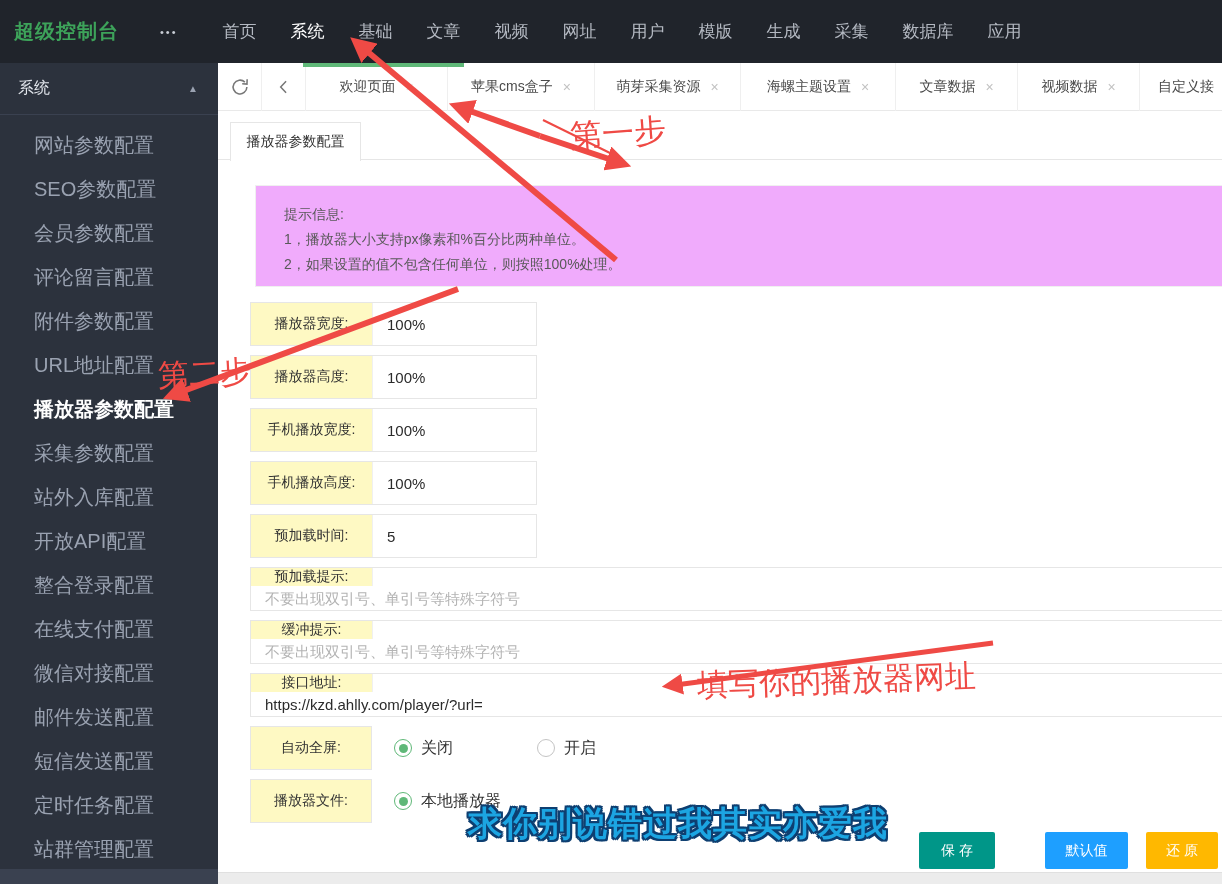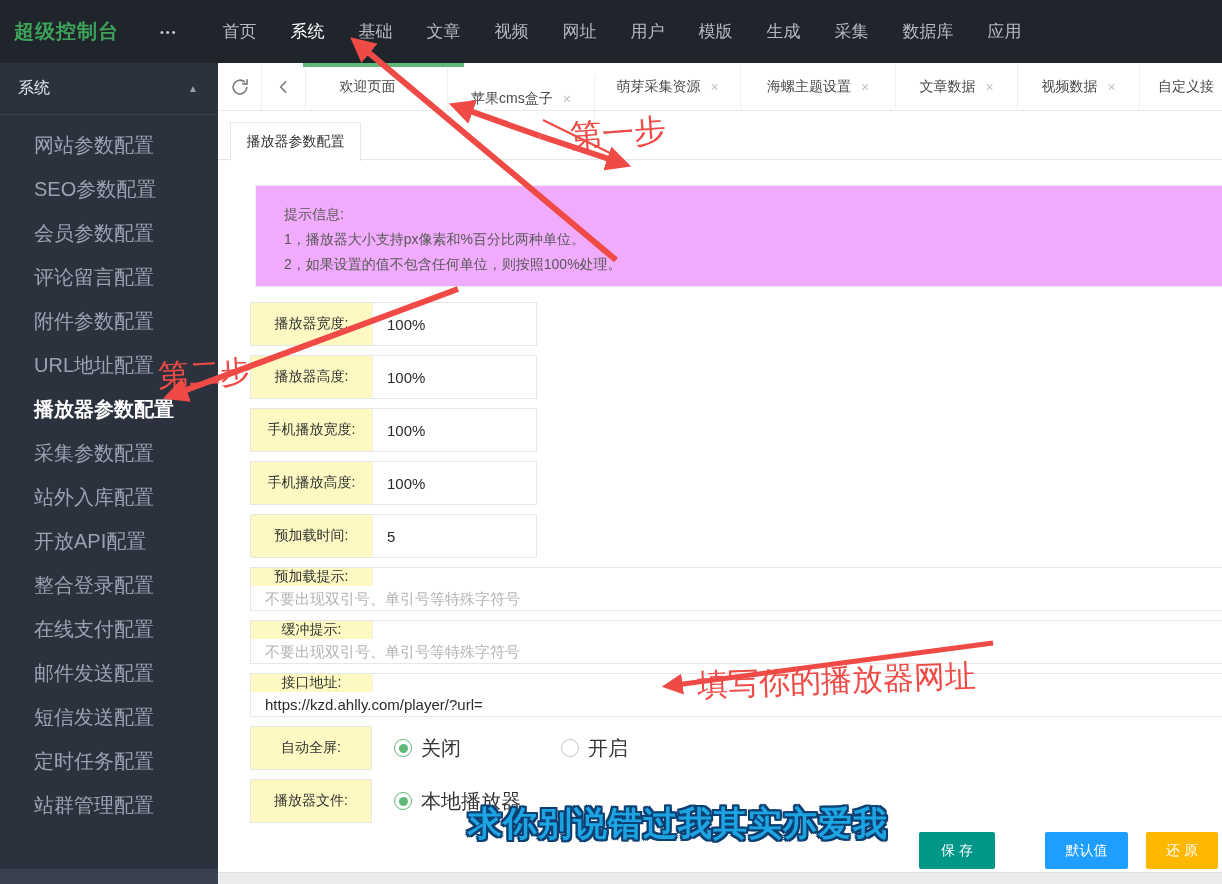--- a/index.html
+++ b/index.html
@@ -31,21 +31,21 @@
   #main { position:absolute; left:218px; top:63px; width:1004px; height:821px; background:#fff; }
 
   
   .tabbar { position:absolute; left:0; top:0; width:1004px; height:48px; background:#fff;
             border-bottom:1px solid #e9e9e9; display:flex; }
   .tab-btn { width:44px; height:48px; border-right:1px solid #efefef; display:flex; align-items:center; justify-content:center; cursor:pointer; }
   .tab { height:48px; border-right:1px solid #efefef; display:flex; align-items:center; justify-content:center;
          gap:10px; font-size:14px; color:#4a4a4a; cursor:pointer; position:relative; }
   .tab .close { font-size:14px; color:#c2c2c2; cursor:pointer; }
   .tab .close.faint { color:#e0e0e0; }
-  .t0{width:142px;} .t1{width:147px;margin-top:12px;} .t2{width:146px;} .t3{width:155px;} .t4{width:122px;} .t5{width:122px;}
+  .t0{width:142px;} .t1{width:147px;} .t2{width:146px;} .t3{width:155px;} .t4{width:122px;} .t5{width:122px;}
   .t6{flex:1; justify-content:flex-start; padding-left:18px; overflow:hidden; white-space:nowrap; border-right:none;}
   .active-tab-indicator { position:absolute; left:85px; top:0; width:161px; height:4px; background:#5FB878; z-index:6; }
 
   
   .inner-tabs { position:absolute; left:0; top:59px; width:1004px; height:38px; border-bottom:1px solid #e6e6e6; }
   .inner-tab { position:absolute; left:12px; top:0; width:131px; height:39px; background:#fff;
                border:1px solid #e6e6e6; border-bottom:none; display:flex; align-items:center; justify-content:center;
                font-size:14px; color:#333; cursor:pointer; }
 
   
@@ -66,23 +66,23 @@
   .flabel.boxed { border:1px solid #e6e6e6; }
   .fvalue { flex:1; border:none; outline:none; font-size:15px; color:#2b2b2b; padding:0 14px;
             font-family:"Liberation Sans","DejaVu Sans",sans-serif; background:transparent; }
   .fvalue::placeholder { color:#b3b3b3; }
   .radios { display:flex; align-items:center; margin-left:22px; }
   .radio { width:18px; height:18px; border:1px solid #c4c4c4; border-radius:50%; background:#fff;
            display:inline-flex; align-items:center; justify-content:center; cursor:pointer; flex:none; }
   .radio.checked { border-color:#5FB878; }
   .radio .dot { width:9px; height:9px; border-radius:50%; background:#5FB878; display:none; }
   .radio.checked .dot { display:block; }
-  .radio-label { font-size:20px; color:#333; margin-left:9px;font-family:Liberation Mono, monospace; }
+  .radio-label { font-size:16px; color:#333; margin-left:9px;font-family:Liberation Mono, monospace; }
   .radio-group { display:flex; align-items:center; }
-  .radio-group + .radio-group { margin-left:52px;padding-left:48px; }
+  .radio-group + .radio-group { margin-left:36px;padding-left:48px; }
 
   
   .btn { position:absolute; top:769px; height:37px; border-radius:2px; color:#fff; font-size:14px;
          display:flex; align-items:center; justify-content:center; cursor:pointer; border:none; }
   .btn-save { left:701px; width:76px; }
   .btn-default { left:827px; width:83px; }
   .btn-restore { left:928px; width:72px; }
 
   .main-footer { position:absolute; left:0; top:809px; width:1004px; height:12px; background:#ececec; border-top:1px solid #e0e0e0; }
 
@@ -127,20 +127,21 @@
     <div class="side-item">会员参数配置</div>
     <div class="side-item">评论留言配置</div>
     <div class="side-item">附件参数配置</div>
     <div class="side-item">URL地址配置</div>
     <div class="side-item active">播放器参数配置</div>
     <div class="side-item">采集参数配置</div>
     <div class="side-item">站外入库配置</div>
     <div class="side-item">开放API配置</div>
     <div class="side-item">整合登录配置</div>
     <div class="side-item">在线支付配置</div>
+    <div class="side-item">微信对接配置</div>
     <div class="side-item">邮件发送配置</div>
     <div class="side-item">短信发送配置</div>
     <div class="side-item">定时任务配置</div>
     <div class="side-item">站群管理配置</div>
   </div>
   <div class="side-bottom"></div>
 </div>
 
 <div id="main">
   <div class="active-tab-indicator" style="background: rgb(95, 184, 120);"></div>

